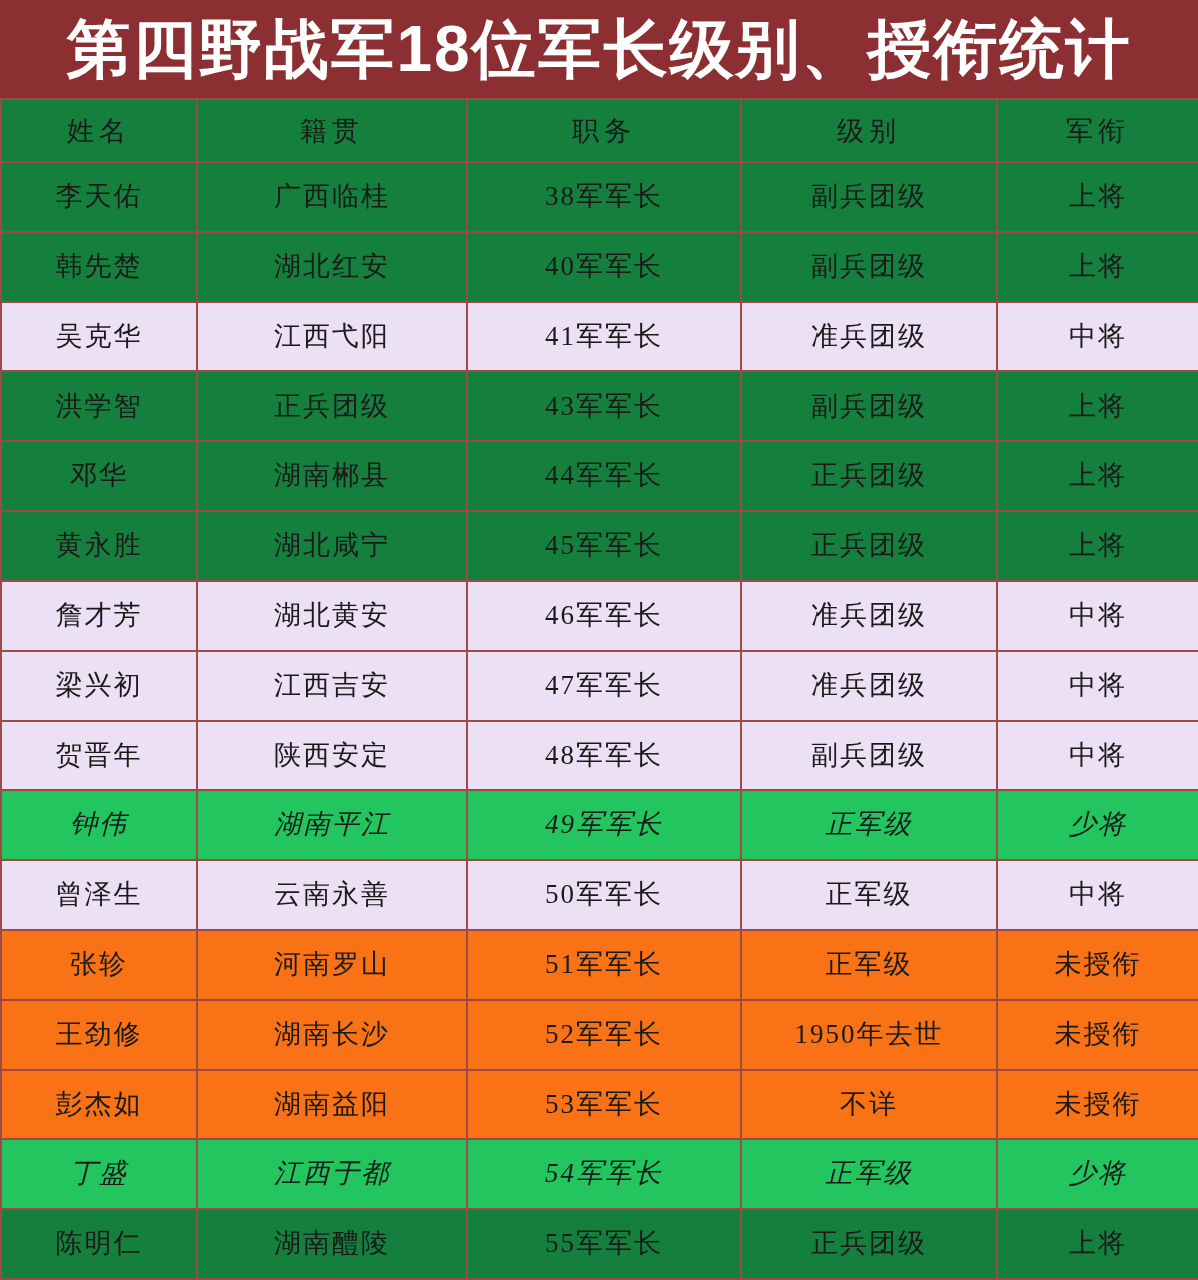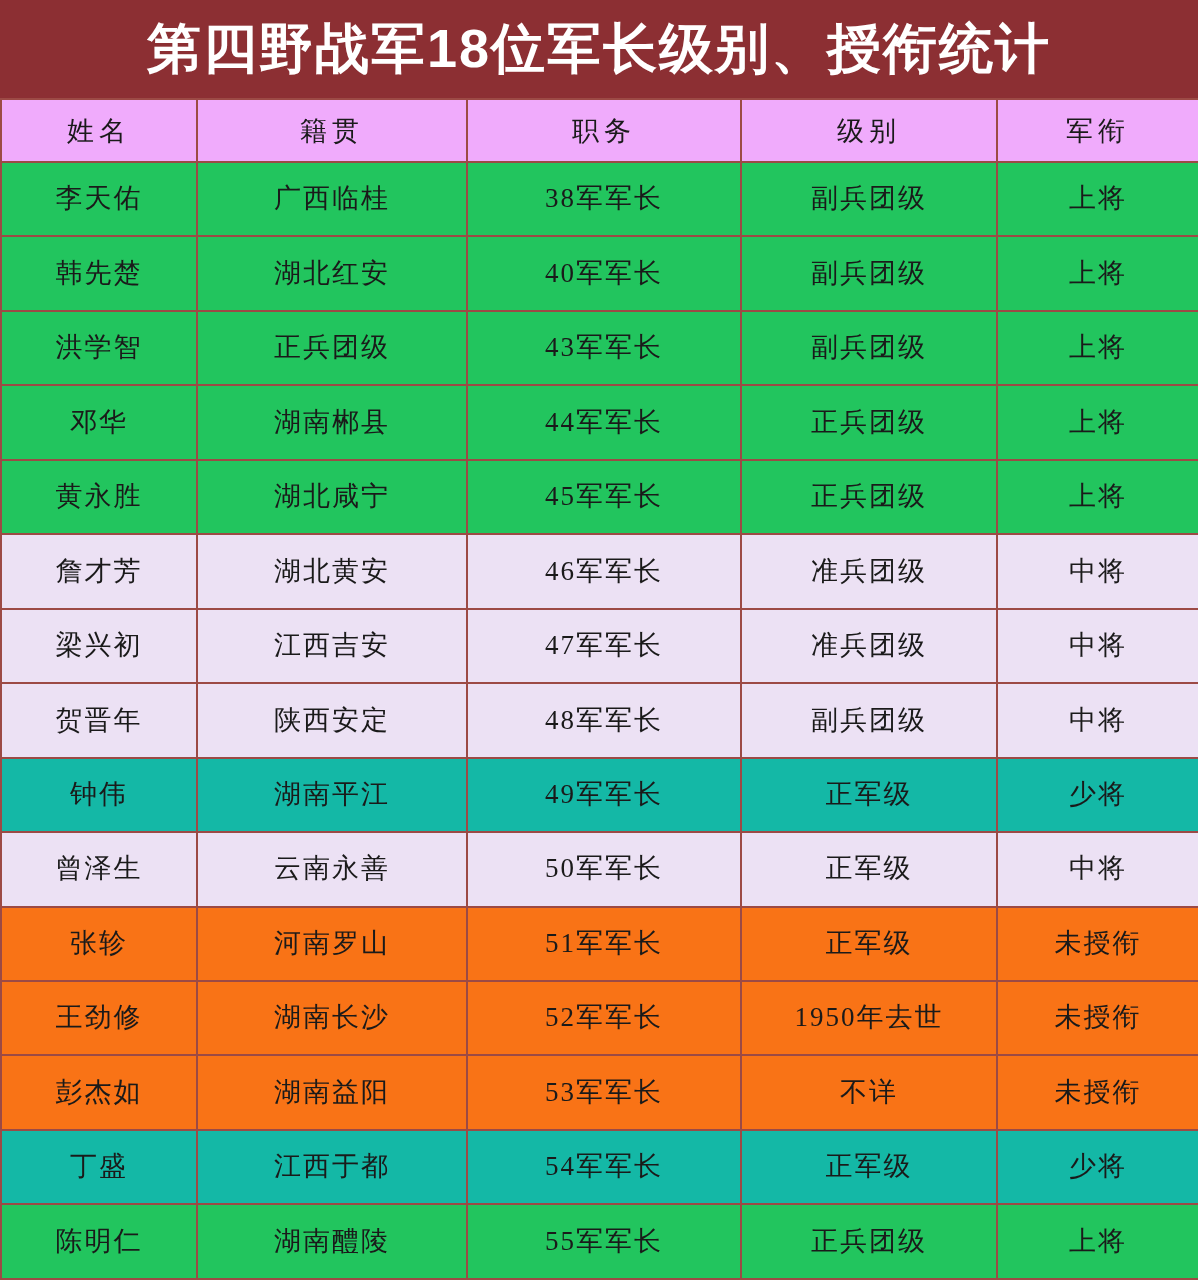--- a/index.html
+++ b/index.html
@@ -25,21 +25,21 @@
     height: 98px;
     flex: 0 0 98px;
     background: #8c2f33;
     color: #ffffff;
     display: flex;
     align-items: center;
     justify-content: center;
     letter-spacing: 2px;
   }
   .title-bar .title-text {
-    font-size: 54px;
+    font-size: 64px;
     font-weight: bold;
     font-family: "Liberation Sans", "DejaVu Sans", sans-serif;
     white-space: nowrap;
   }
   table.grid {
     border-collapse: collapse;
     width: 1198px;
     table-layout: fixed;
     flex: 1 1 auto;
   }
@@ -54,28 +54,28 @@
     text-align: center;
     vertical-align: middle;
     font-size: 27px;
     color: #1a1a1a;
     font-weight: normal;
     padding: 0;
     height: 61px;
     font-family: "Liberation Serif", "DejaVu Serif", serif;
   }
   thead th {
-    background: #f0abfc;
+    background: #15803d;
     font-size: 28px;
     letter-spacing: 3px;
     height: 64px;
   }
-  tbody tr.row-peach td { background: #22c55e; margin-left: 44px; }
+  tbody tr.row-peach td { background: #15803d; margin-left: 44px; }
   tbody tr.row-lilac td { background: #ece1f4; }
-  tbody tr.row-blue td  { background: #14b8a6; }
+  tbody tr.row-blue td  { background: #22c55e; font-style: italic; }
   tbody tr.row-green td { background: #f97316; }
 
   td .cell {
     display: block;
     letter-spacing: 2px;
     line-height: 1.1;
   }
   th .cell {
     display: block;
     letter-spacing: 5px;
@@ -145,20 +145,37 @@
         <td>
             <span class="cell">40军军长</span>
           </td>
         <td>
             <span class="cell">副兵团级</span>
           </td>
         <td>
             <span class="cell">上将</span>
           </td>
       </tr>
+      <tr class="row-lilac">
+        <td>
+            <span class="cell">吴克华</span>
+          </td>
+        <td>
+            <span class="cell">江西弋阳</span>
+          </td>
+        <td>
+            <span class="cell">41军军长</span>
+          </td>
+        <td>
+            <span class="cell">准兵团级</span>
+          </td>
+        <td>
+            <span class="cell">中将</span>
+          </td>
+      </tr>
       <tr class="row-peach">
         <td>
             <span class="cell">洪学智</span>
           </td>
         <td>
             <span class="cell">正兵团级</span>
           </td>
         <td>
             <span class="cell">43军军长</span>
           </td>

